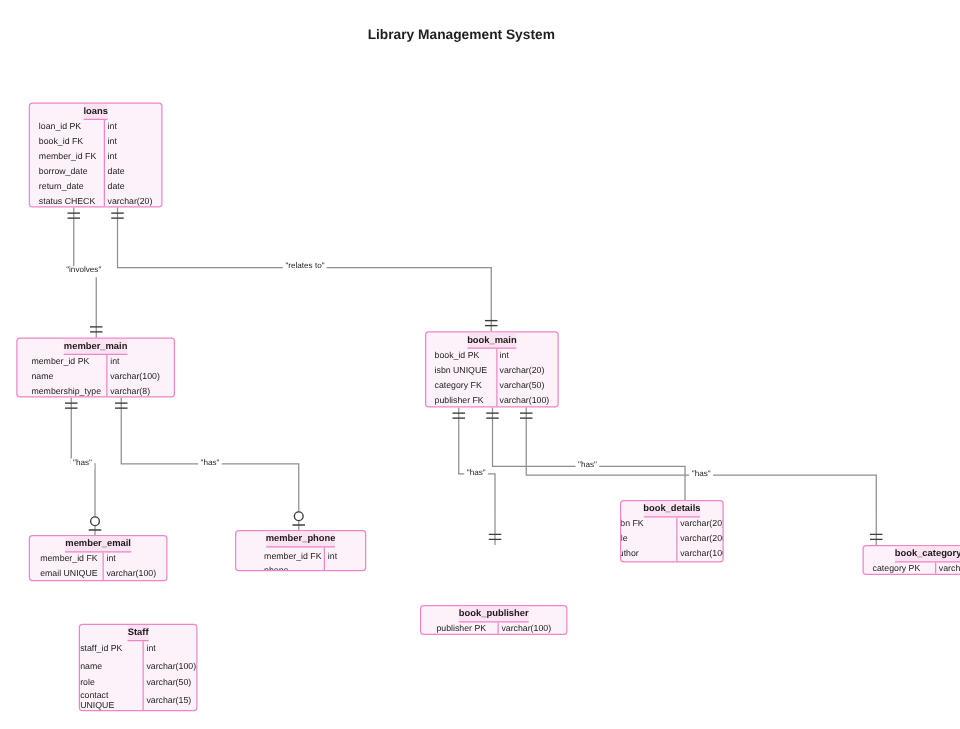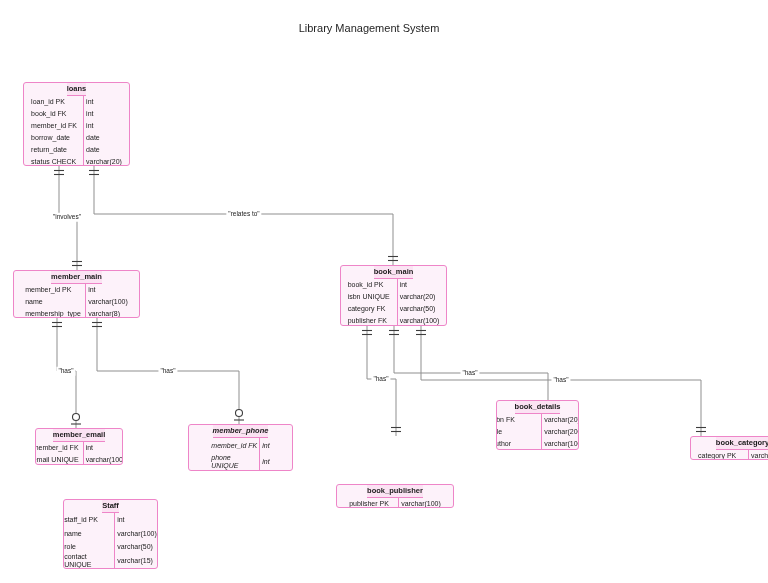--- a/index.html
+++ b/index.html
@@ -6,21 +6,21 @@
     --border:#ee85c8; --hfill:#fbe3f3; --rfill:#fdf2fa;
     --line:#8f8f8f; --marker:#3d3d3d; --text:#1a1a1a;
   }
   html,body{margin:0;padding:0;background:#ffffff;}
   #canvas{
     position:relative;width:768px;height:583px;overflow:hidden;
     font-family:"Liberation Sans",sans-serif;background:#ffffff;color:var(--text);
   }
   #title{
     position:absolute;left:0;right:30px;top:22px;text-align:center;
-    font-size:11px;font-weight:400;color:#1f1f1f;
+    font-size:11px;font-weight:700;color:#1f1f1f;
   }
   #wires{position:absolute;left:0;top:0;z-index:1;}
   .entity{
     position:absolute;box-sizing:border-box;z-index:2;
     border:1px solid var(--border);border-radius:3px;background:var(--rfill);
     display:flex;flex-direction:column;overflow:hidden;align-items:center;
   }
   .ehead{
     flex:0 0 12px;background:var(--hfill);border-bottom:1px solid var(--border);
     display:flex;align-items:center;justify-content:center;
@@ -158,34 +158,34 @@
           <div class="erow">
             <div class="c1" style="width: 52px;">category FK</div>
             <div class="c2">varchar(50)</div>
           </div>
           <div class="erow">
             <div class="c1" style="width: 52px;">publisher FK</div>
             <div class="c2">varchar(100)</div>
           </div>
         </div>
       </div>
-      <div class="entity" style="left: 23px; top: 428px; width: 88px; height: 37px; margin-left: 12px;">
+      <div class="entity" style="left: 23px; top: 428px; width: 111px; height: 37px;">
         <div class="ehead">member_email</div>
         <div class="ebody">
           <div class="erow">
             <div class="c1" style="width: 53px;">member_id FK</div>
             <div class="c2">int</div>
           </div>
           <div class="erow">
             <div class="c1" style="width: 53px;">email UNIQUE</div>
             <div class="c2">varchar(100)</div>
           </div>
         </div>
       </div>
-      <div class="entity" style="left: 188px; top: 424px; width: 105px; height: 47px; font-style: italic;">
+      <div class="entity" style="left: 188px; top: 424px; width: 105px; height: 33px;">
         <div class="ehead">member_phone</div>
         <div class="ebody">
           <div class="erow">
             <div class="c1" style="width: 51px;">member_id FK</div>
             <div class="c2">int</div>
           </div>
           <div class="erow">
             <div class="c1" style="width: 51px;">phone UNIQUE</div>
             <div class="c2">int</div>
           </div>

